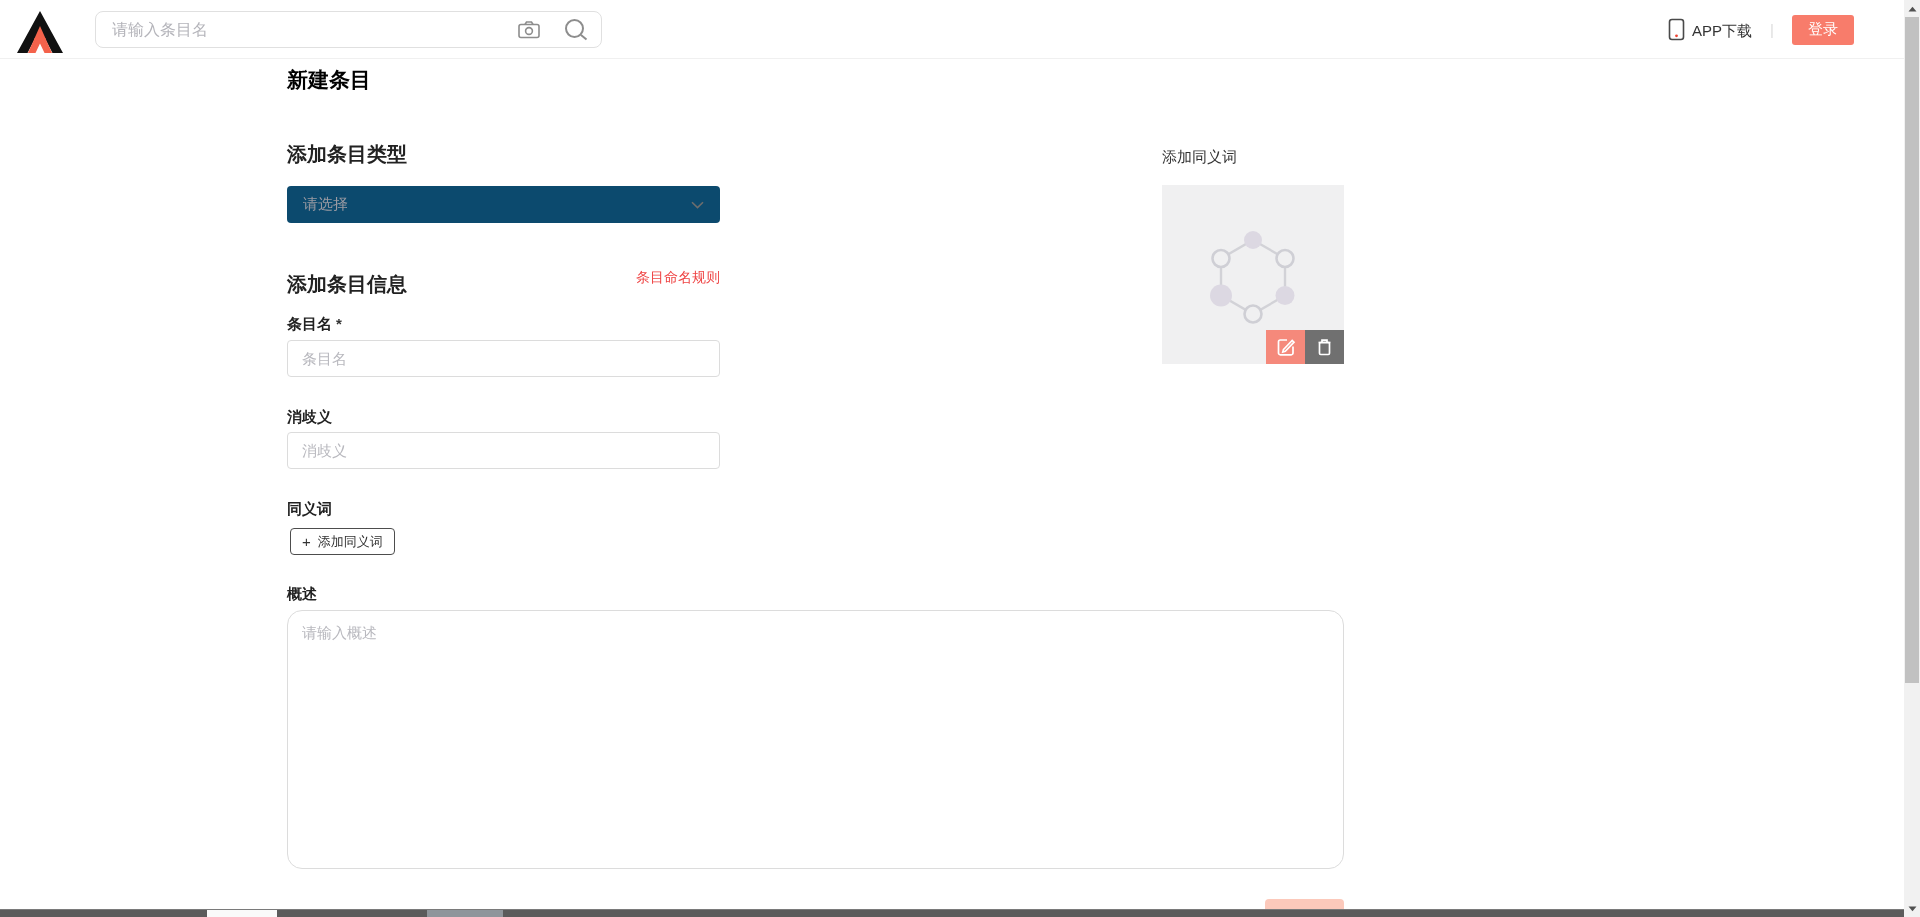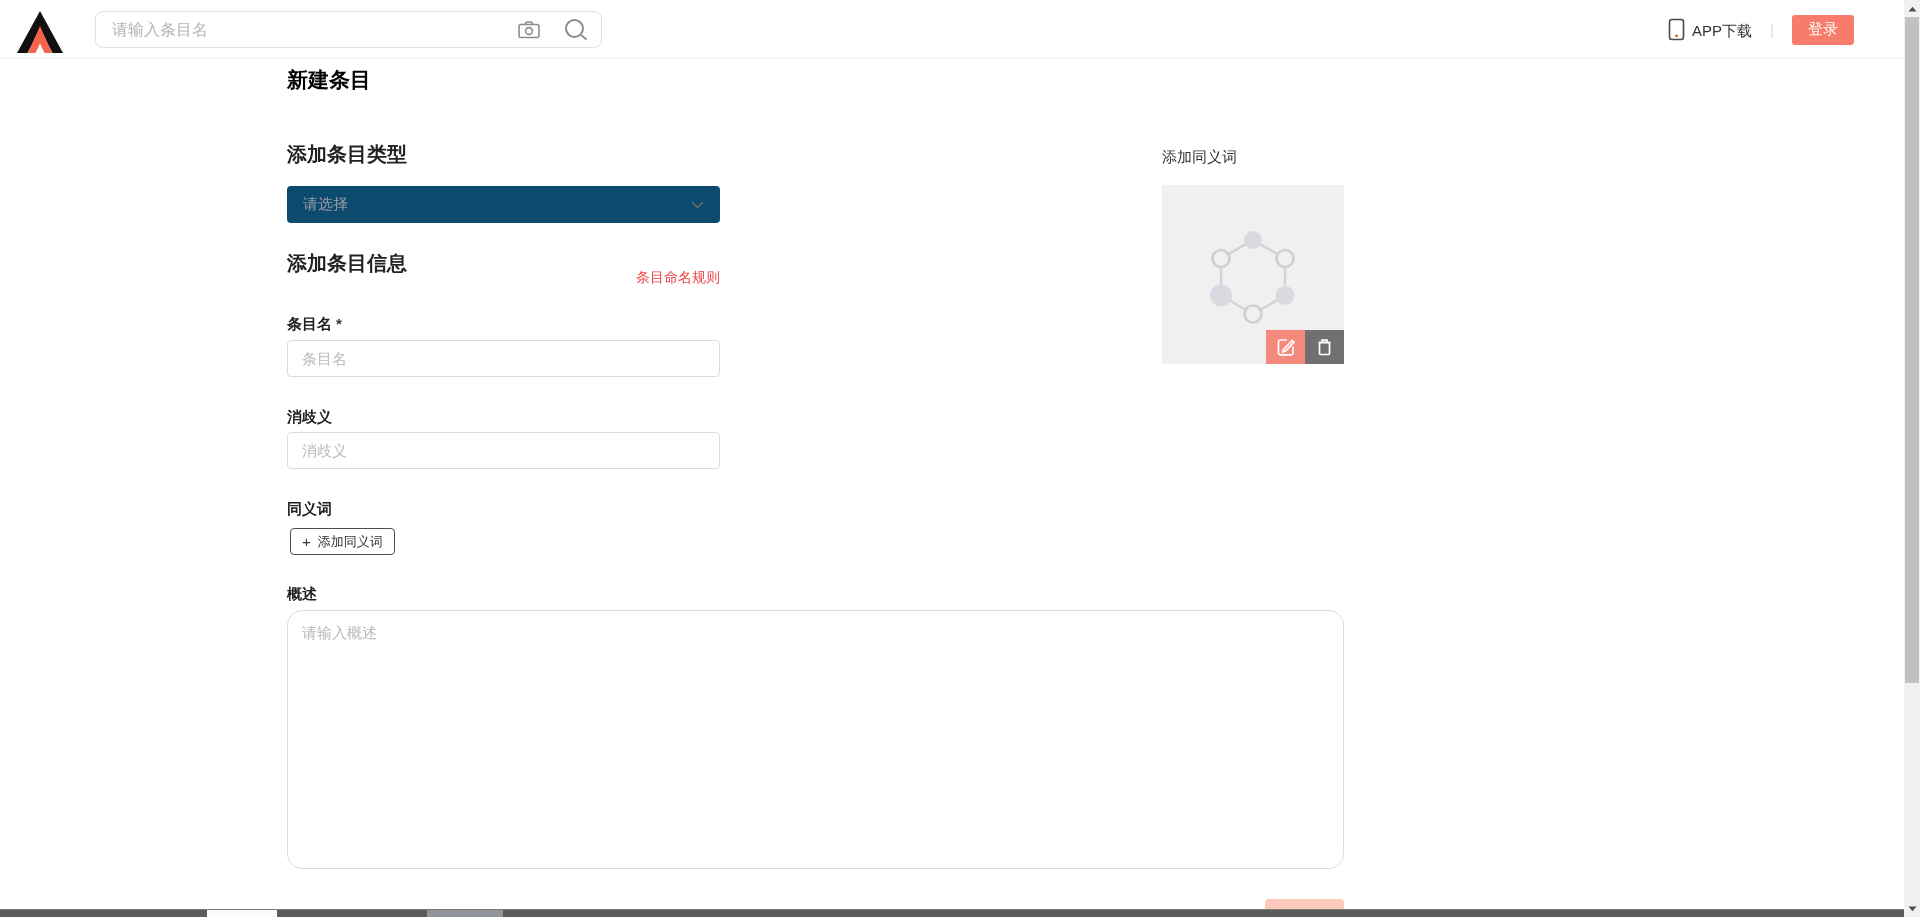--- a/index.html
+++ b/index.html
@@ -137,21 +137,21 @@
 
 <div class="type-select">
   <span class="sel-text">请选择</span>
   <span class="chev">
     <svg width="13" height="8" viewBox="0 0 13 8" fill="none" stroke="#6d6d6d" stroke-width="1.6">
       <path d="M1 1.2 L6.5 6.6 L12 1.2"></path>
     </svg>
   </span>
 </div>
 
-<div class="sec-heading" style="top:250px;">添加条目信息</div>
+<div class="sec-heading" style="top:271px;">添加条目信息</div>
 <a class="rules-link" href="#">条目命名规则</a>
 
 <div class="fld-label" style="top:315px;">
   <span>条目名</span><span class="req-mark">*</span>
 </div>
 <input class="txt-input" style="top: 340px;" type="text" placeholder="条目名">
 
 <div class="fld-label" style="top:408px;">消歧义</div>
 <input class="txt-input" style="top: 432px;" type="text" placeholder="消歧义">
 

